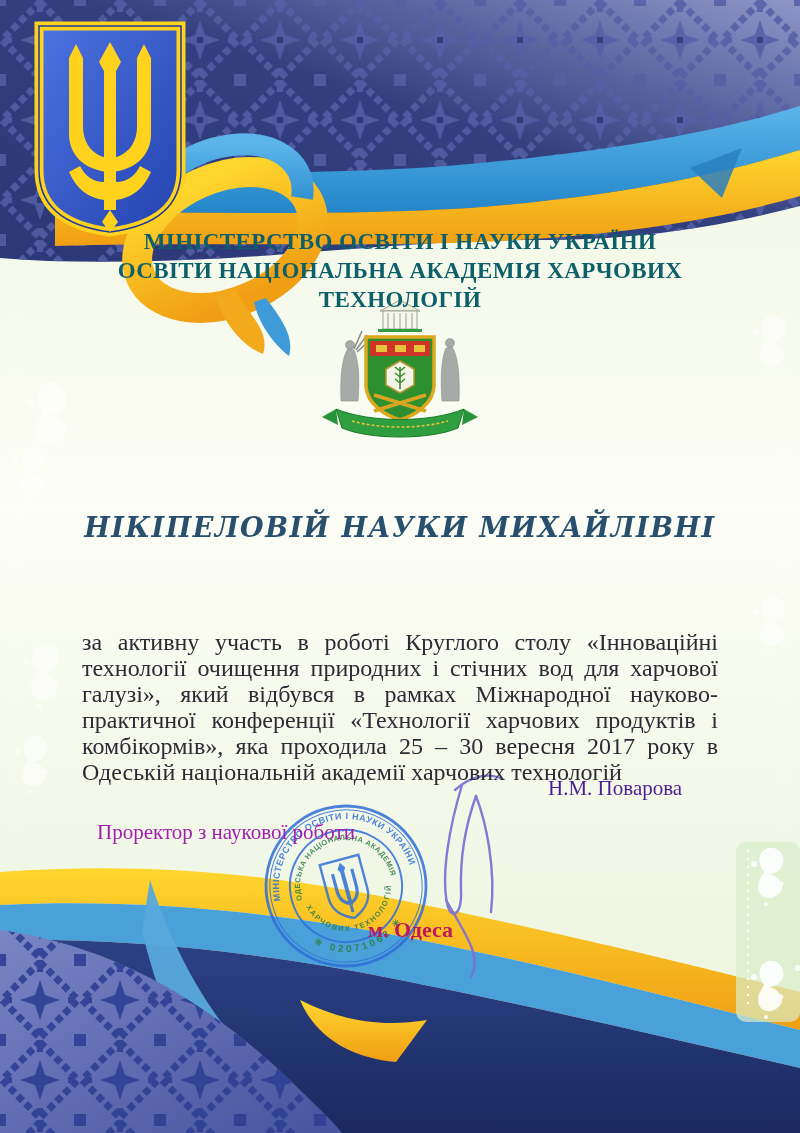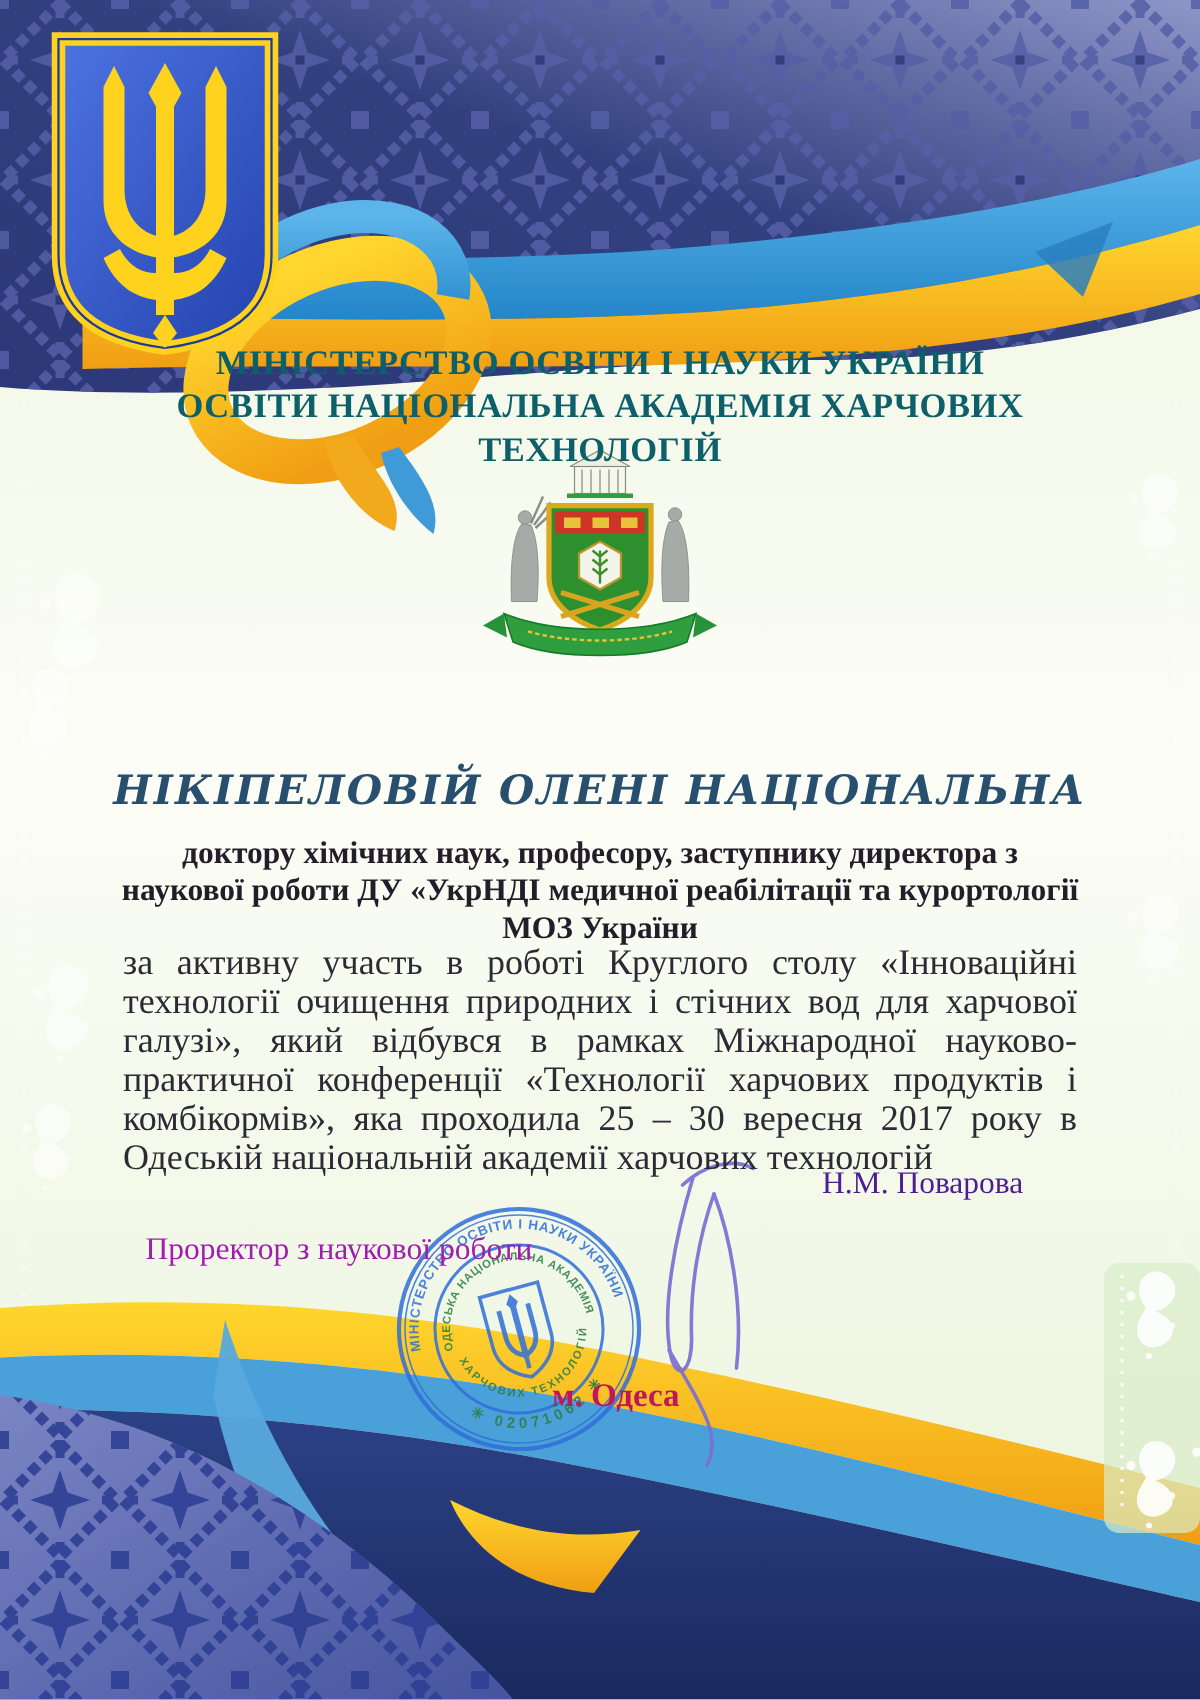--- a/index.html
+++ b/index.html
@@ -261,21 +261,20 @@
       <path d="M476,796 C486,822 496,868 491,912"></path>
       <path d="M446,900 C468,938 482,958 471,977"></path>
       <path d="M455,790 C470,776 489,772 502,779"></path>
     </g>
   </svg>
 
   <p class="txt hdr hdr1">МІНІСТЕРСТВО ОСВІТИ І НАУКИ УКРАЇНИ</p>
   <p class="txt hdr hdr2">ОСВІТИ НАЦІОНАЛЬНА АКАДЕМІЯ ХАРЧОВИХ</p>
   <p class="txt hdr hdr3">ТЕХНОЛОГІЙ</p>
 
-  <p class="txt recipient">НІКІПЕЛОВІЙ ОЛЕНІ НАЦІОНАЛЬНА</p>
-
-  <p class="txt titles">доктору хімічних наук, професору, заступнику директора з наукової роботи ДУ «УкрНДІ медичної реабілітації та курортології МОЗ України</p>
+  <p class="txt recipient">НІКІПЕЛОВІЙ НАУКИ МИХАЙЛІВНІ</p>
+
   <p class="txt bodytxt">за активну участь в роботі Круглого столу «Інноваційні технології очищення природних і стічних вод для харчової галузі», який відбувся в рамках Міжнародної науково-практичної конференції «Технології харчових продуктів і комбікормів», яка проходила 25 – 30 вересня 2017 року в Одеській національній академії харчових технологій</p>
 
   <span class="sigpos">Проректор з наукової роботи</span>
   <span class="signame">Н.М. Поварова</span>
   <span class="city">м. Одеса</span>
 </div>
 
 </body></html>

